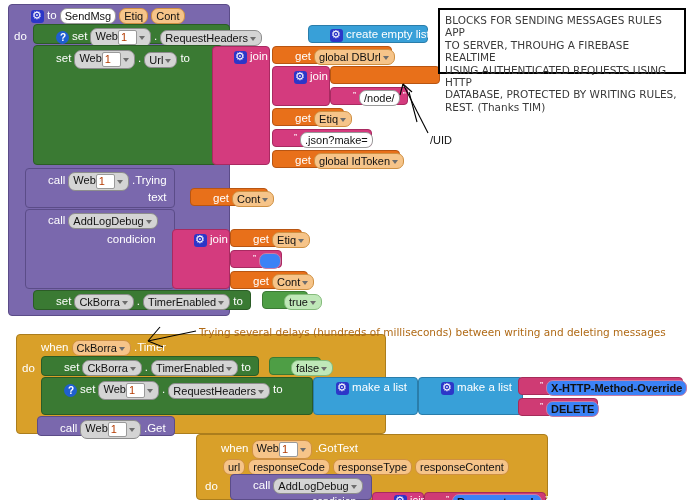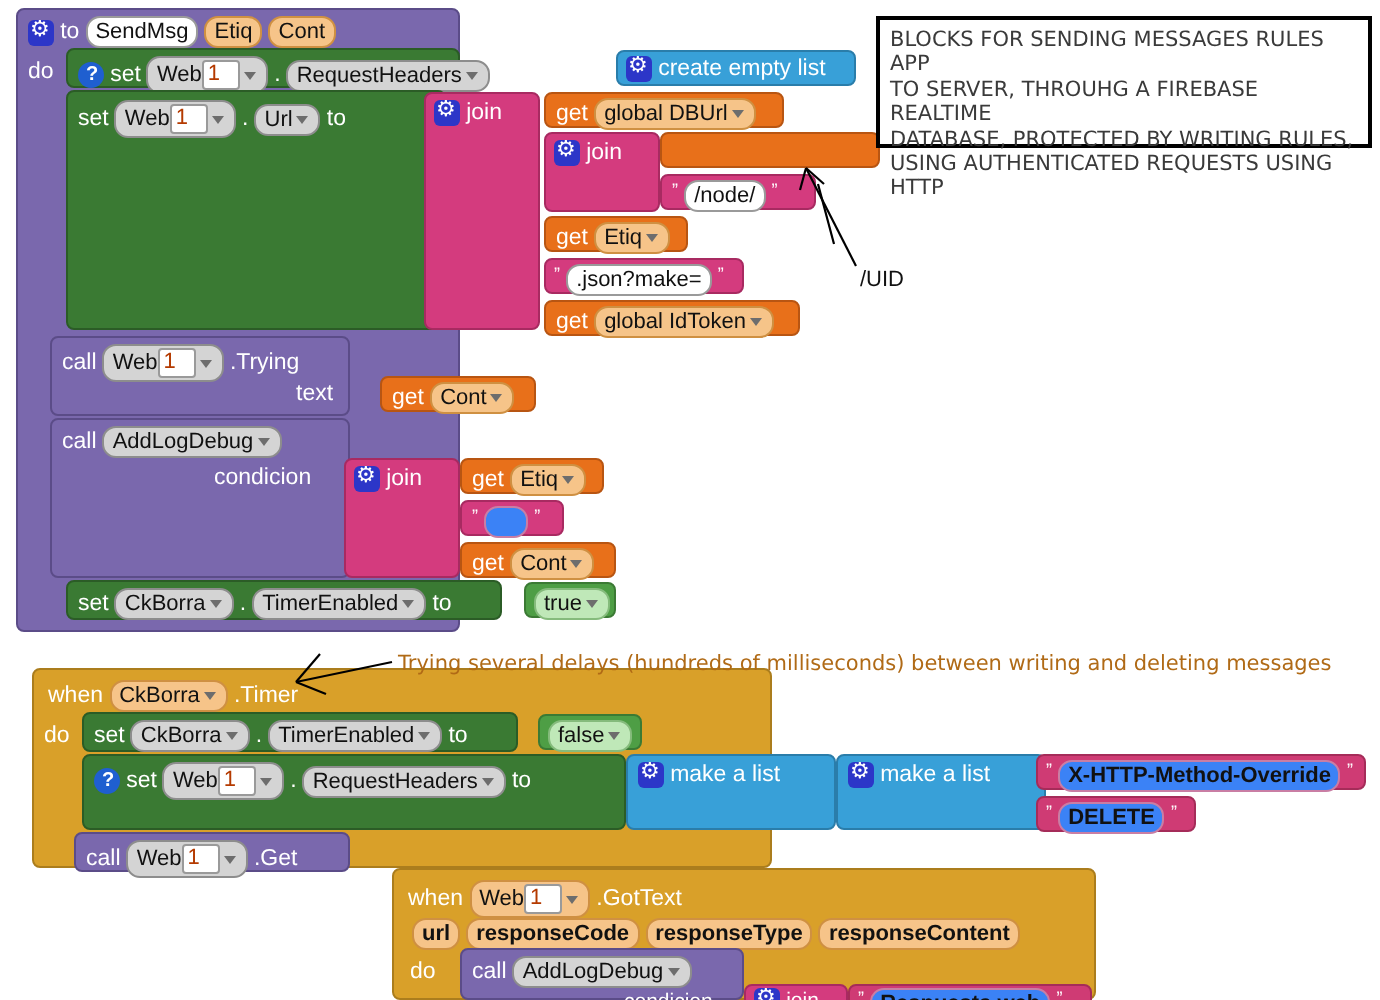--- a/index.html
+++ b/index.html
@@ -54,21 +54,21 @@
      color:#3a3a3a;font-size:10.5px;line-height:12.4px;padding:4px 5px;
      box-sizing:border-box;font-family:"DejaVu Sans",sans-serif;}
 
   .note{position:absolute;color:#b06a16;font-size:10.5px;white-space:nowrap;
      font-family:"DejaVu Sans",sans-serif;}
   .noteblk{position:absolute;color:#111;font-size:11px;white-space:nowrap;}
 
   svg.arrows{position:absolute;left:0;top:0;width:690px;height:500px;
      pointer-events:none;}
 
-  .row{position:absolute;white-space:nowrap;}
+  .row{position:absolute;white-space:nowrap;margin-left:17px;}
 </style>
 </head>
 <body>
 
 <div class="canvas">
 
   <div class="blk purple" style="left:8px;top:4px;width:222px;height:312px;"></div>
 
   <div class="row" style="left:14px;top:8px;">
     <span class="gear"></span>
@@ -273,21 +273,21 @@
     <span class="pill"><span>Web</span><span class="wbox">1</span><span class="dropin"></span></span>
     <span class="lbl">.Get</span>
   </div>
 
   <div class="blk gold" style="left:196px;top:434px;width:352px;height:66px;"></div>
   <div class="row" style="left:204px;top:440px;">
     <span class="lbl">when</span>
     <span class="pill org"><span>Web</span><span class="wbox">1</span><span class="dropin"></span></span>
     <span class="lbl">.GotText</span>
   </div>
-  <div class="row" style="left:206px;top:459px;font-weight:bold;">
+  <div class="row" style="left:206px;top:459px;">
     <span class="pill org">url</span>
     <span class="pill org">responseCode</span>
     <span class="pill org">responseType</span>
     <span class="pill org">responseContent</span>
   </div>
   <div class="lbl" style="position:absolute;left:205px;top:481px;">do</div>
 
   <div class="blk purple" style="left:230px;top:474px;width:142px;height:26px;"></div>
   <div class="row" style="left:236px;top:478px;">
     <span class="lbl">call</span>
@@ -303,22 +303,23 @@
   <div class="blk magenta" style="left:424px;top:492px;width:122px;height:12px;"></div>
   <div class="row" style="left:429px;top:494px;">
     <span class="quote">”</span>
     <span class="pill pnk">Respuesta web</span>
     <span class="quote">”</span>
   </div>
 
   <div class="comment" style="left:438px;top:8px;width:248px;height:66px;">
     <div>BLOCKS FOR SENDING MESSAGES RULES APP</div>
     <div>TO SERVER, THROUHG A FIREBASE REALTIME</div>
+    <div>USING AUTHENTICATED REQUESTS USING HTTP</div>
     <div>DATABASE,  PROTECTED BY WRITING RULES,</div>
-    <div>USING AUTHENTICATED REQUESTS USING HTTP</div>
+    <div>REST.  (Thanks TIM)</div>
   </div>
 
   <div class="noteblk" style="left:430px;top:134px;">/UID</div>
 
   <div class="note" style="left:199px;top:326px;">Trying several delays (hundreds of milliseconds) between writing and deleting messages</div>
 
   <svg class="arrows">
 
     <line x1="428" y1="133" x2="403" y2="84" stroke="#000" stroke-width="1.1"></line>
     <line x1="403" y1="84" x2="412" y2="92" stroke="#000" stroke-width="1.1"></line>

